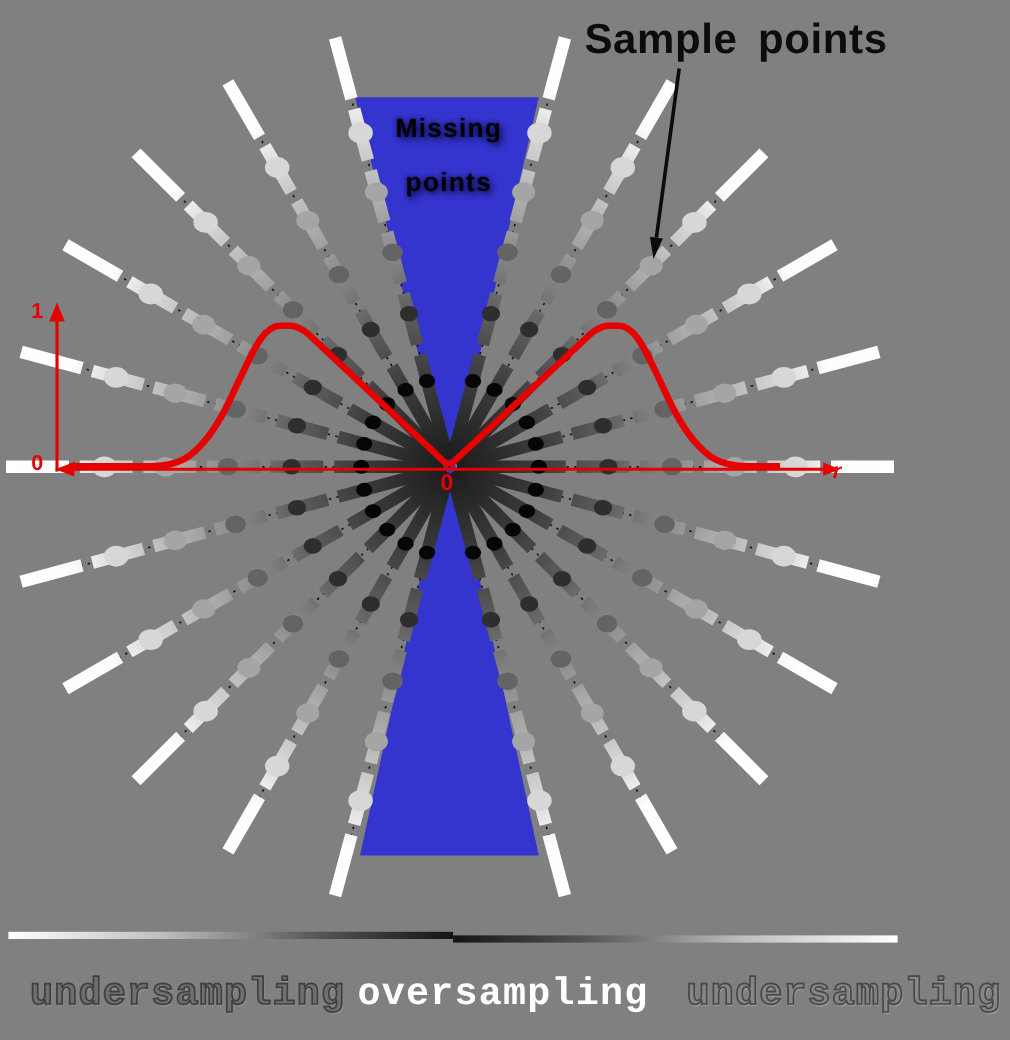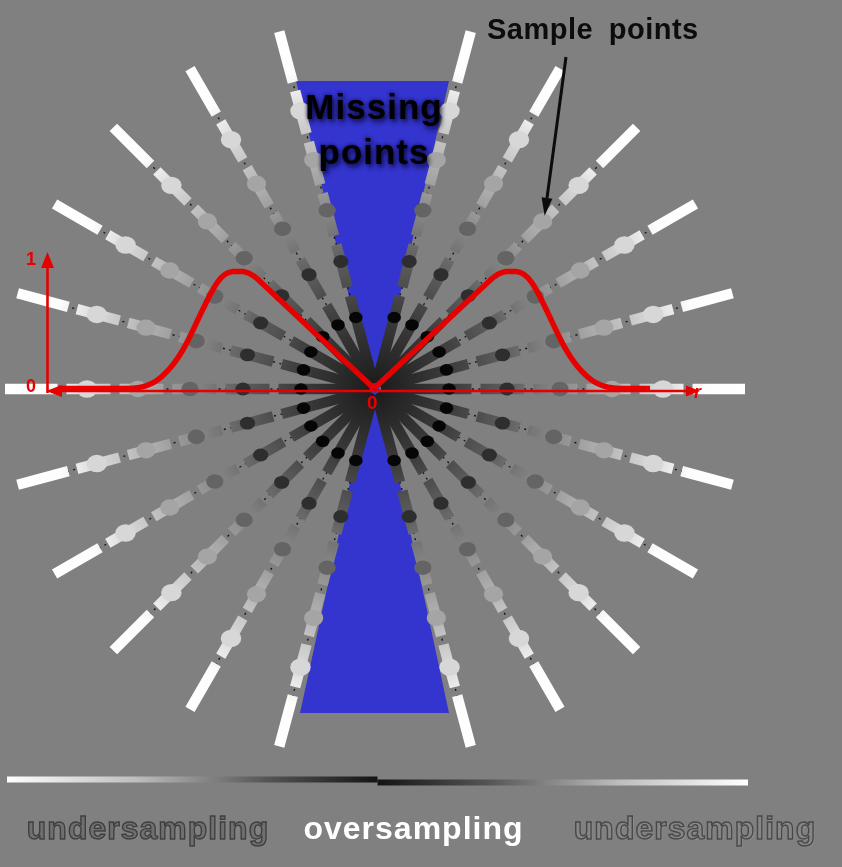--- a/index.html
+++ b/index.html
@@ -2,29 +2,29 @@
 <html><head>
 <meta charset="utf-8">
 <style>
   html,body{margin:0;padding:0;}
   body{width:842px;height:867px;overflow:hidden;background:#808080;
        font-family:"Liberation Sans", sans-serif;}
   .stage{position:relative;width:842px;height:867px;}
   svg{position:absolute;left:0;top:0;}
   .label{position:absolute;white-space:nowrap;}
   .missing-wedge{left:286px;top:84px;width:176px;text-align:center;
-    font-size:35px;font-weight:bold;line-height:45px;letter-spacing:1px;color:#000;
+    font-size:22px;font-weight:bold;line-height:45px;letter-spacing:1px;color:#000;
     text-shadow:2px 3px 5px rgba(5,5,45,.9), -1px -1px 3px rgba(20,20,90,.6);}
-  .sample-points{left:487px;top:13px;font-size:29px;font-weight:bold;color:#0c0c0c;
+  .sample-points{left:487px;top:13px;font-size:35px;font-weight:bold;color:#0c0c0c;
     letter-spacing:0.5px;word-spacing:7px;}
   .axis-one{left:26px;top:249px;font-size:18px;font-weight:bold;color:#e60000;}
   .axis-zero{left:26px;top:376px;font-size:18px;font-weight:bold;color:#e60000;}
   .origin-zero{left:367px;top:392px;font-size:19px;font-weight:bold;color:#e60000;}
   .r-label{left:694px;top:382px;font-size:18px;font-weight:bold;font-style:italic;color:#e60000;}
-  .bottom-word{top:810px;font-size:32px;font-weight:bold;letter-spacing:1px;}
+  .bottom-word{top:810px;font-size:32px;font-weight:bold;letter-spacing:1px;font-family:Liberation Mono, monospace;}
   .us-left{left:25px;width:246px;text-align:center;color:#6f6f6f;
     -webkit-text-stroke:1.4px #3f3f3f;text-shadow:1px 1px 1px rgba(160,160,160,.5);}
   .os{left:298px;width:231px;text-align:center;color:#ffffff;}
   .us-right{left:572px;width:246px;text-align:center;color:#868686;
     -webkit-text-stroke:1.4px #484848;text-shadow:1px 1px 1px rgba(175,175,175,.6);}
 </style>
 </head>
 <body style="background: rgb(128, 128, 128);">
 
 <div class="stage">

